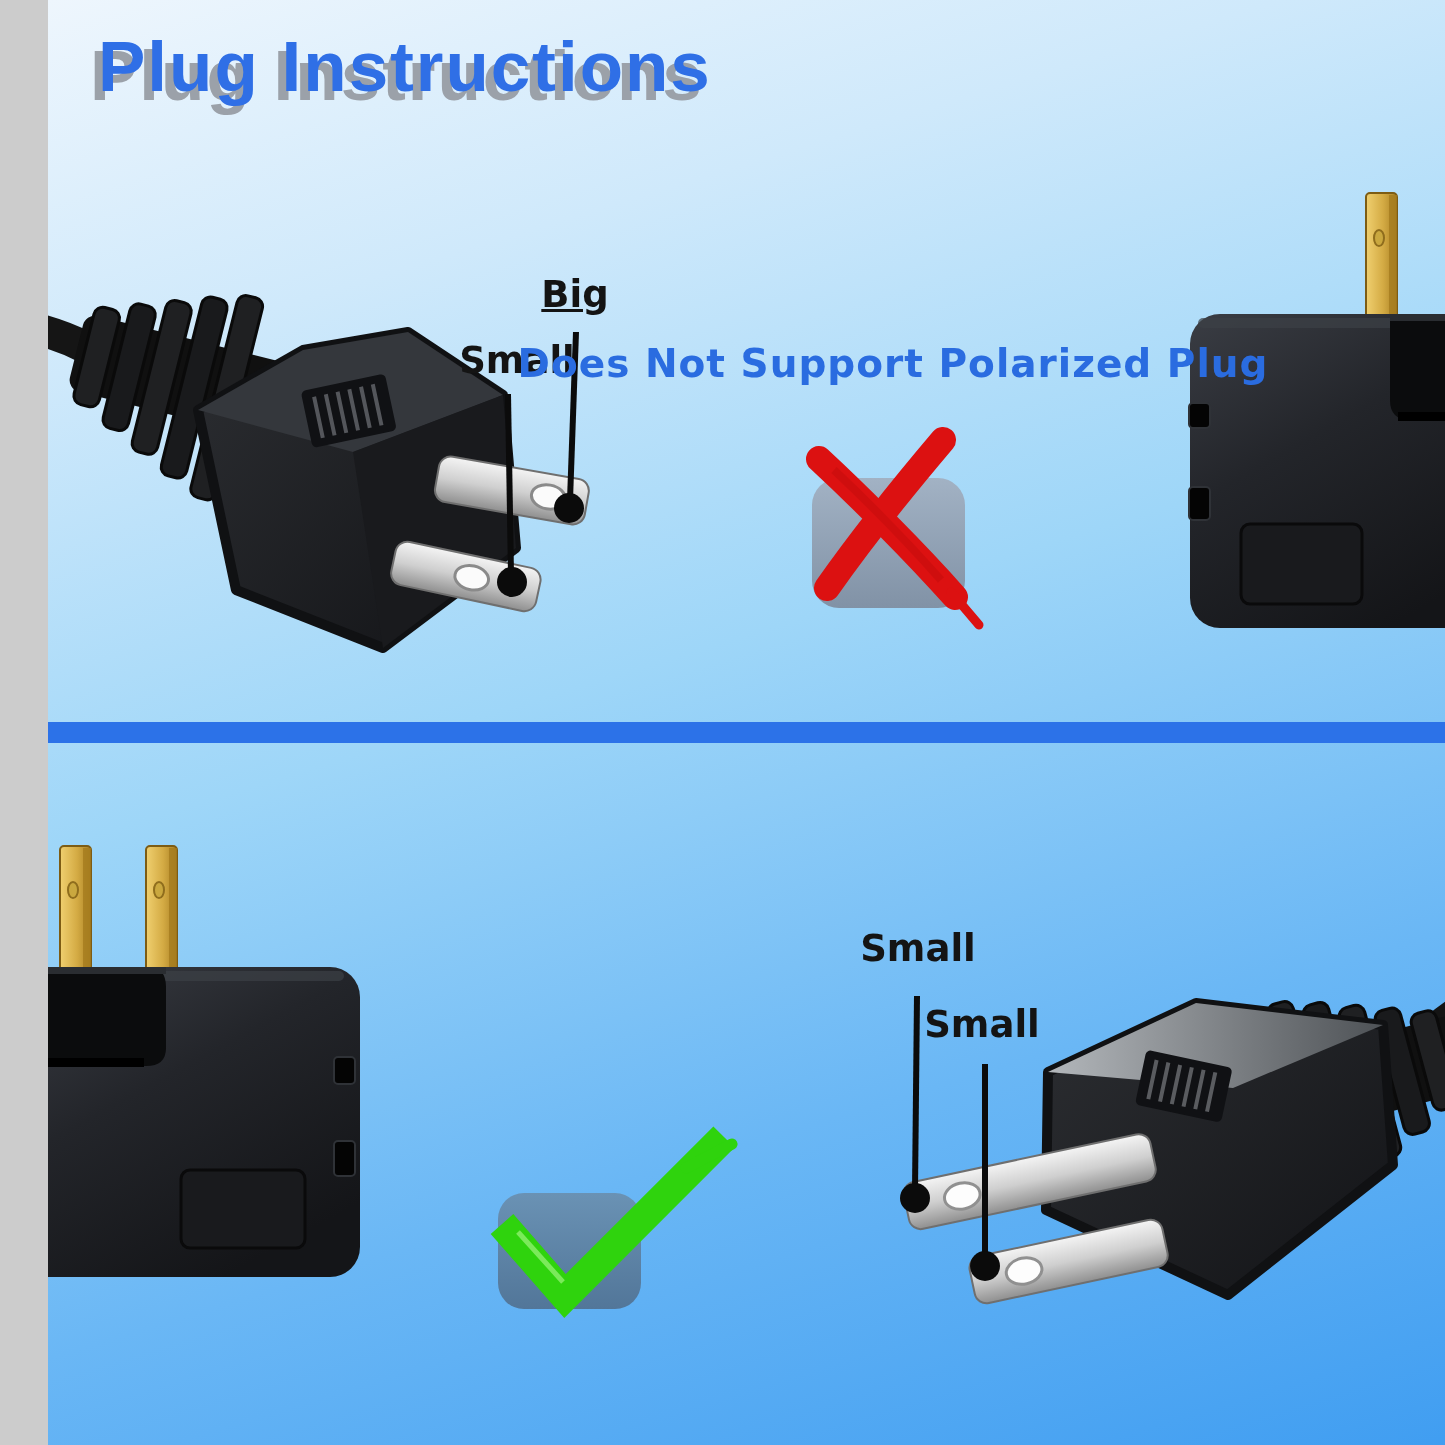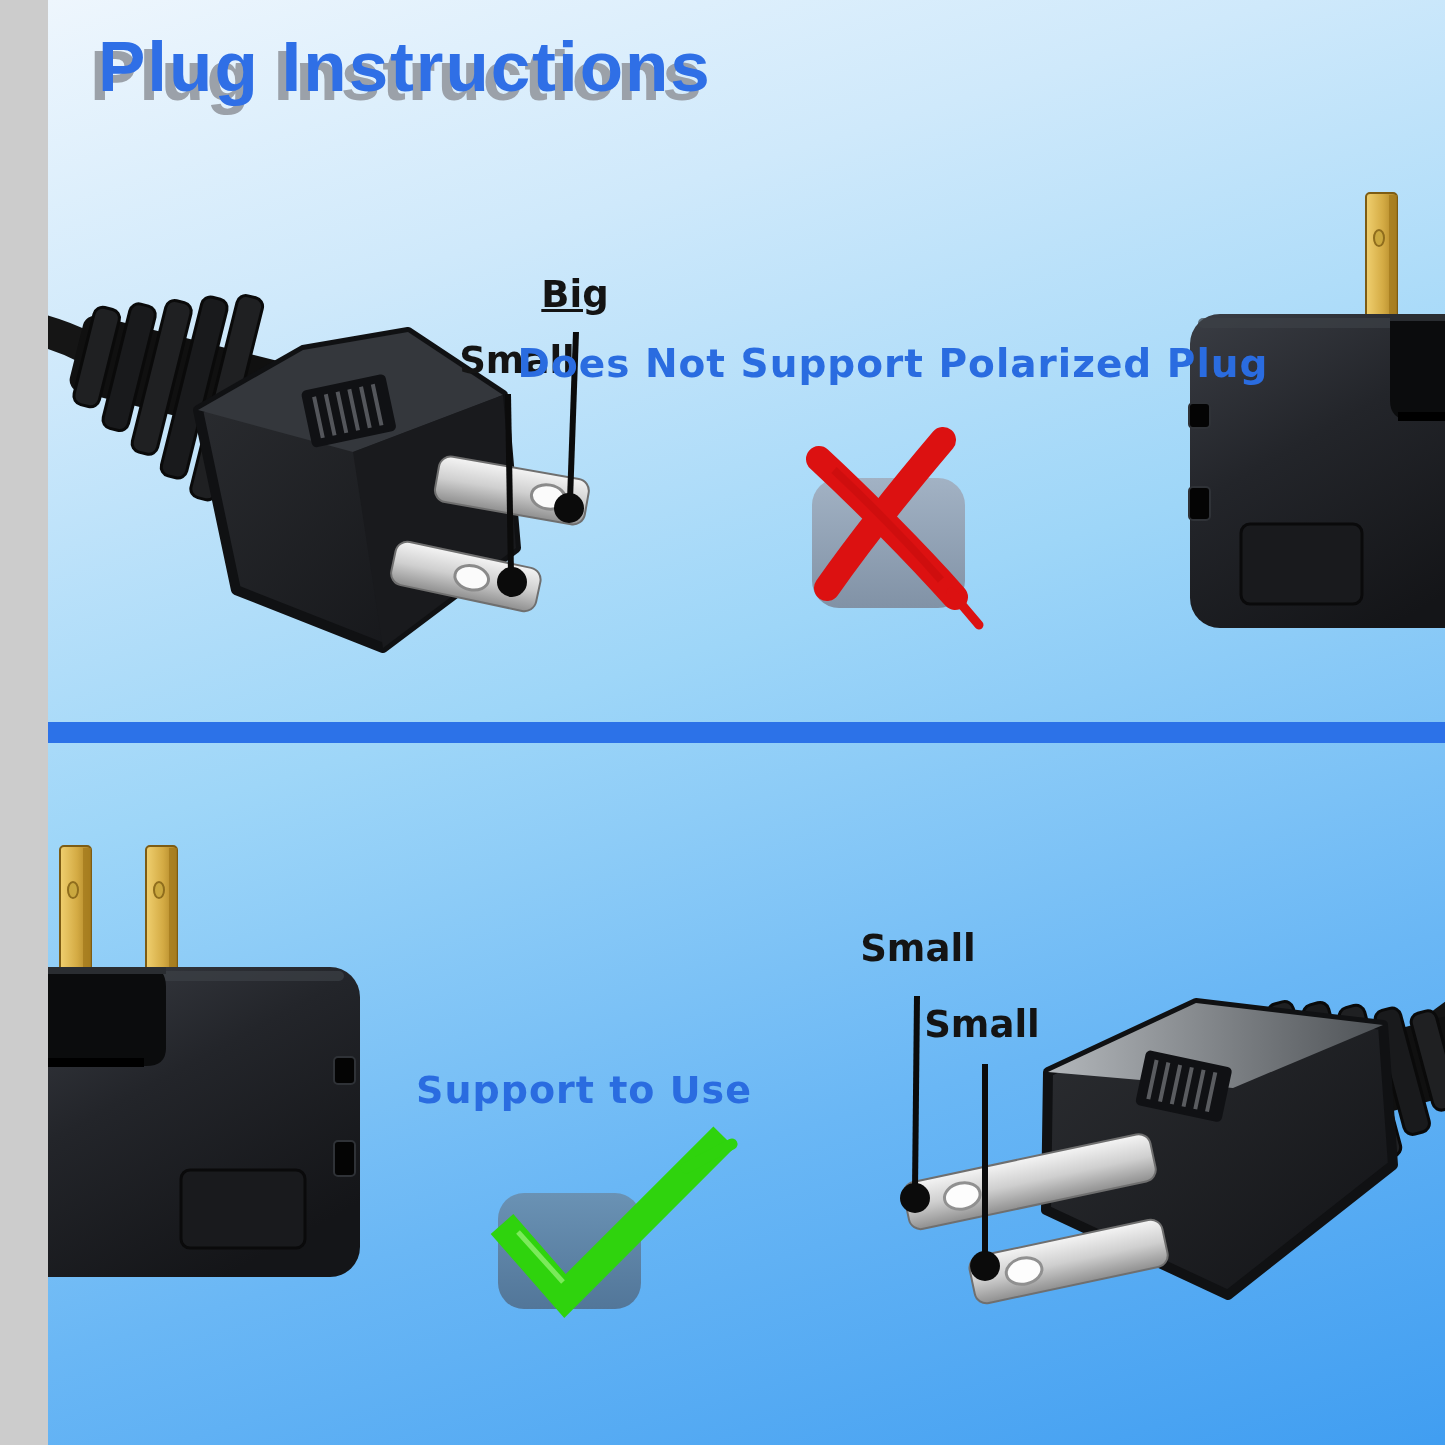--- a/index.html
+++ b/index.html
@@ -192,16 +192,15 @@
       <circle cx="937" cy="1266" r="15" fill="#0b0b0b"></circle>
     </g>
   </svg>
 
   <div class="title">Plug Instructions</div>
 
   <div class="lbl black" style="left:527px;top:276px;text-decoration:underline;">Big</div>
   <div class="lbl black" style="left:469px;top:342px;">Small</div>
   <div class="lbl blue" style="left:845px;top:344px;">Does Not Support Polarized Plug</div>
 
-  <div class="lbl blue" style="left:536px;top:1071px;font-size:38px;">Support to Use</div>
   <div class="lbl black" style="left:870px;top:930px;">Small</div>
   <div class="lbl black" style="left:934px;top:1006px;">Small</div>
 </div>
 
 </body></html>

